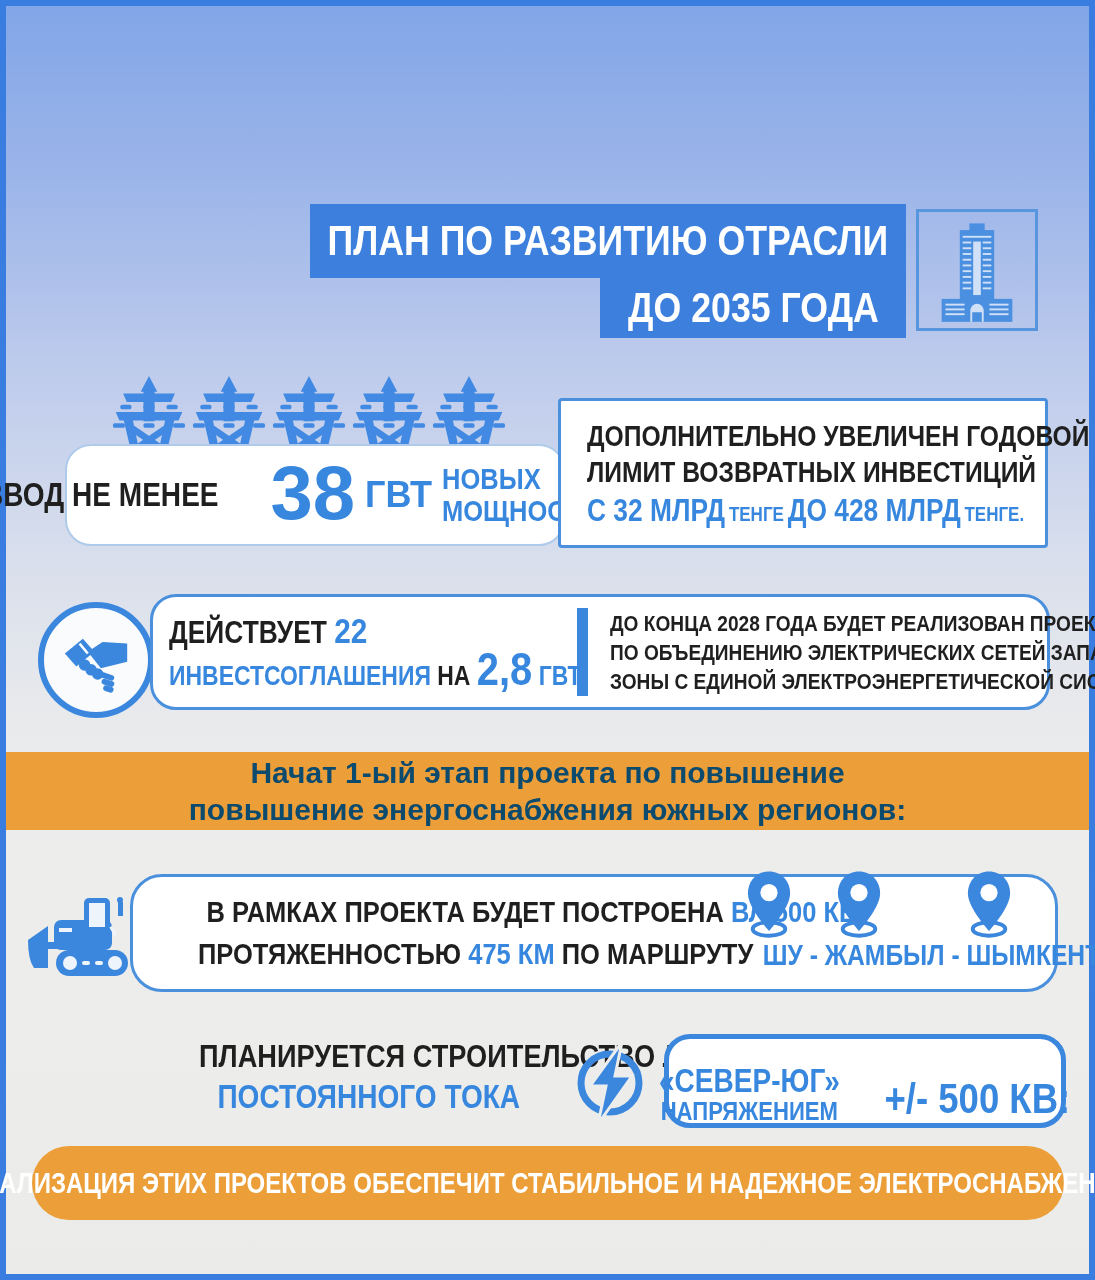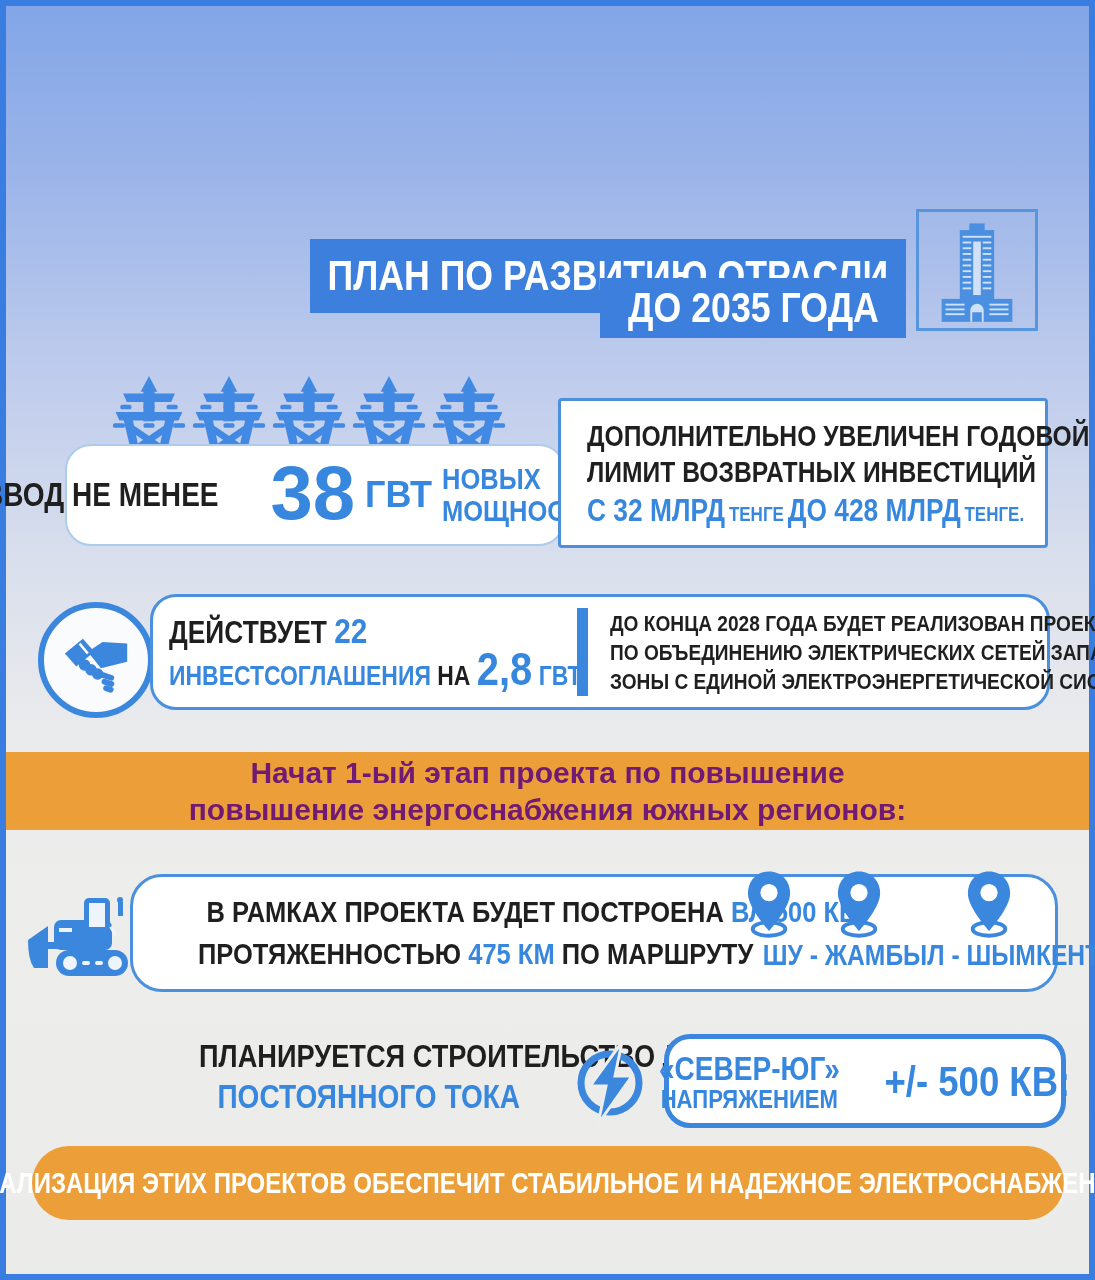--- a/index.html
+++ b/index.html
@@ -11,21 +11,21 @@
   }
   .abs{position:absolute;}
   .sq{display:inline-block;transform:scaleX(0.85);transform-origin:0 50%;white-space:nowrap;}
   .sqc{display:inline-block;transform:scaleX(0.85);transform-origin:50% 50%;white-space:nowrap;}
   .sqr{display:inline-block;transform:scaleX(0.85);transform-origin:100% 50%;white-space:nowrap;}
   .blue{color:#3787de;}
   .black{color:#1f1f1f;}
   .white-box{background:#fff;border:3px solid #4a90dd;box-sizing:border-box;}
   
   .title-block{background:#3d7fdc;color:#fff;display:flex;align-items:center;justify-content:center;}
-  .t1{left:310px;top:204px;width:596px;height:74px;font-size:42px;margin-top:35px;}
+  .t1{left:310px;top:204px;width:596px;height:74px;font-size:42px;}
   .t2{left:600px;top:278px;width:306px;height:60px;font-size:42px;}
   .bld-box{left:916px;top:209px;width:122px;height:122px;border:3px solid #5795de;box-sizing:border-box;display:flex;align-items:flex-end;justify-content:center;}
   
   .towers{left:112px;top:371px;width:404px;height:84px;display:flex;gap:6px;}
   
   .box1{left:65px;top:444px;width:500px;height:102px;border-radius:26px;background:#fff;border:2px solid #aecbec;box-sizing:border-box;
         display:flex;align-items:center;justify-content:center;gap:10px;padding:0 10px;}
   .box1 .pref{font-size:33px;}
   .box1 .big{font-size:76px;line-height:0.9;margin-top:-4px;}
   .box1 .unit{font-size:36px;}
@@ -41,37 +41,37 @@
                display:flex;align-items:center;justify-content:center;}
   .box3{left:150px;top:594px;width:900px;height:116px;border-radius:26px;display:flex;align-items:center;}
   .box3 .left{width:408px;padding-left:16px;flex-shrink:0;}
   .box3 .l1{font-size:31px;line-height:38px;}
   .box3 .l1 .num{font-size:35px;}
   .box3 .l2{font-size:27px;line-height:34px;}
   .box3 .l2 .gw{font-size:47px;}
   .box3 .divider{width:11px;height:88px;background:#3b87de;margin-right:22px;flex-shrink:0;}
   .box3 .note{font-size:22.5px;line-height:29px;color:#1f1f1f;}
   
-  .banner{left:6px;top:752px;width:1083px;height:78px;background:#ec9f38;color:#701a75;
+  .banner{left:6px;top:752px;width:1083px;height:78px;background:#ec9f38;color:#0c4a6e;
           display:flex;flex-direction:column;align-items:center;justify-content:center;font-size:30px;line-height:37px;}
   
   .dozer{left:26px;top:890px;width:112px;height:98px;}
   .box4{left:130px;top:874px;width:928px;height:118px;border-radius:32px;}
   .box4 .ltext{position:absolute;left:16px;top:0;width:596px;height:100%;display:flex;flex-direction:column;justify-content:center;text-align:center;}
   .box4 .ln{font-size:30px;line-height:42px;}
   .pin{position:absolute;top:-8px;width:48px;height:72px;}
   .p1{left:612px;} .p2{left:702px;} .p3{left:832px;}
   .route{position:absolute;left:600px;top:62px;width:320px;text-align:center;font-size:29px;}
   
   .dc-text{left:100px;top:1036px;width:420px;text-align:right;}
   .dc-text .ln1{font-size:32px;line-height:41px;}
   .dc-text .ln2{font-size:33px;line-height:40px;}
   .bolt{left:572px;top:1040px;width:76px;height:86px;}
   .box5{left:664px;top:1034px;width:402px;height:94px;border-radius:26px;background:#fff;border:5px solid #3b87de;box-sizing:border-box;
-        display:flex;align-items:center;justify-content:center;gap:12px;}
+        display:flex;align-items:flex-end;justify-content:center;gap:12px;}
   .box5 .nm{font-size:33px;line-height:36px;text-align:center;}
   .box5 .nsub{font-size:26px;line-height:24px;text-align:center;}
   .box5 .volt{font-size:43px;}
   
   .footer-pill{left:32px;top:1146px;width:1032px;height:74px;border-radius:37px;background:#ec9f38;color:#fff;
                display:flex;align-items:center;justify-content:center;font-size:30px;}
   .footer-pill .sqc{transform:scaleX(0.8);}
 </style>
 </head>
 <body>

